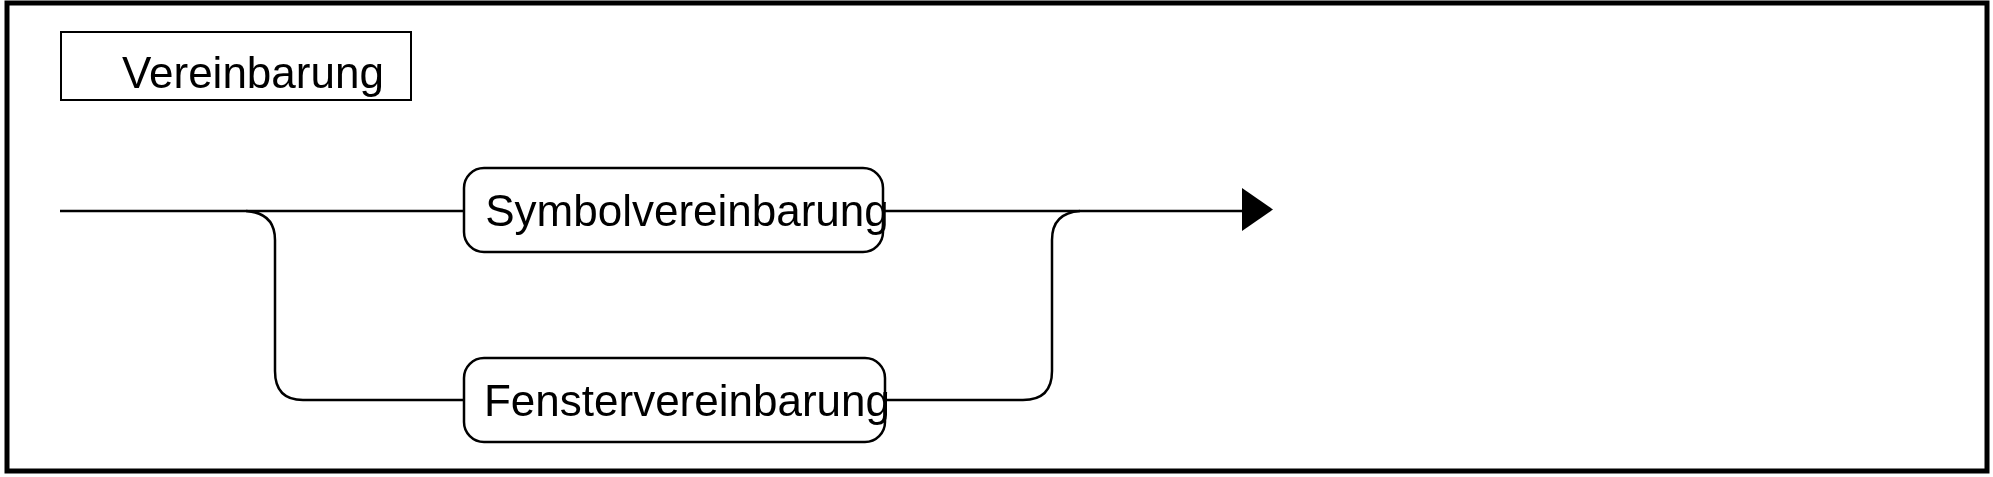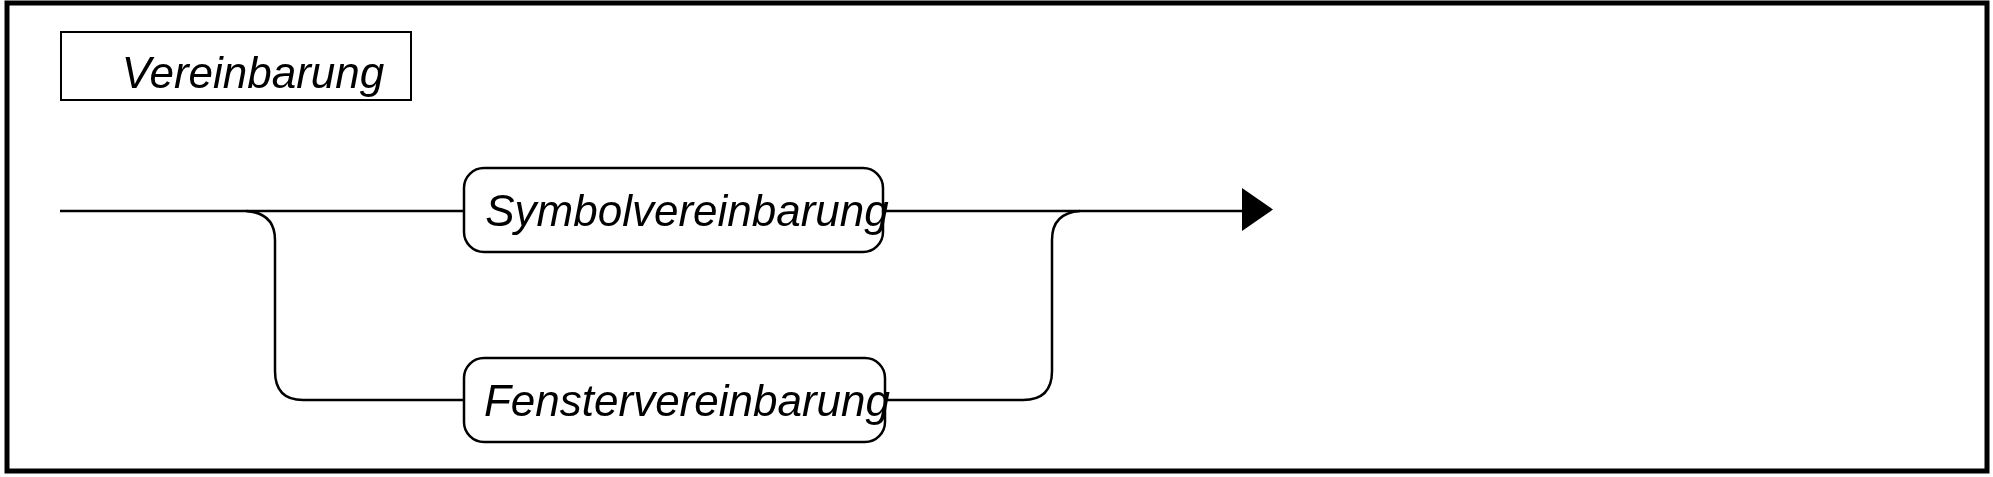--- a/index.html
+++ b/index.html
@@ -7,21 +7,20 @@
     padding: 0;
     background: #ffffff;
   }
   .canvas {
     position: relative;
     width: 1993px;
     height: 477px;
     background: #ffffff;
     overflow: hidden;
     font-family: "Liberation Sans", sans-serif;
-    font-style: italic;
   }
   .canvas svg {
     position: absolute;
     left: 0;
     top: 0;
     display: block;
   }
   .rail {
     fill: none;
     stroke: #000000;

